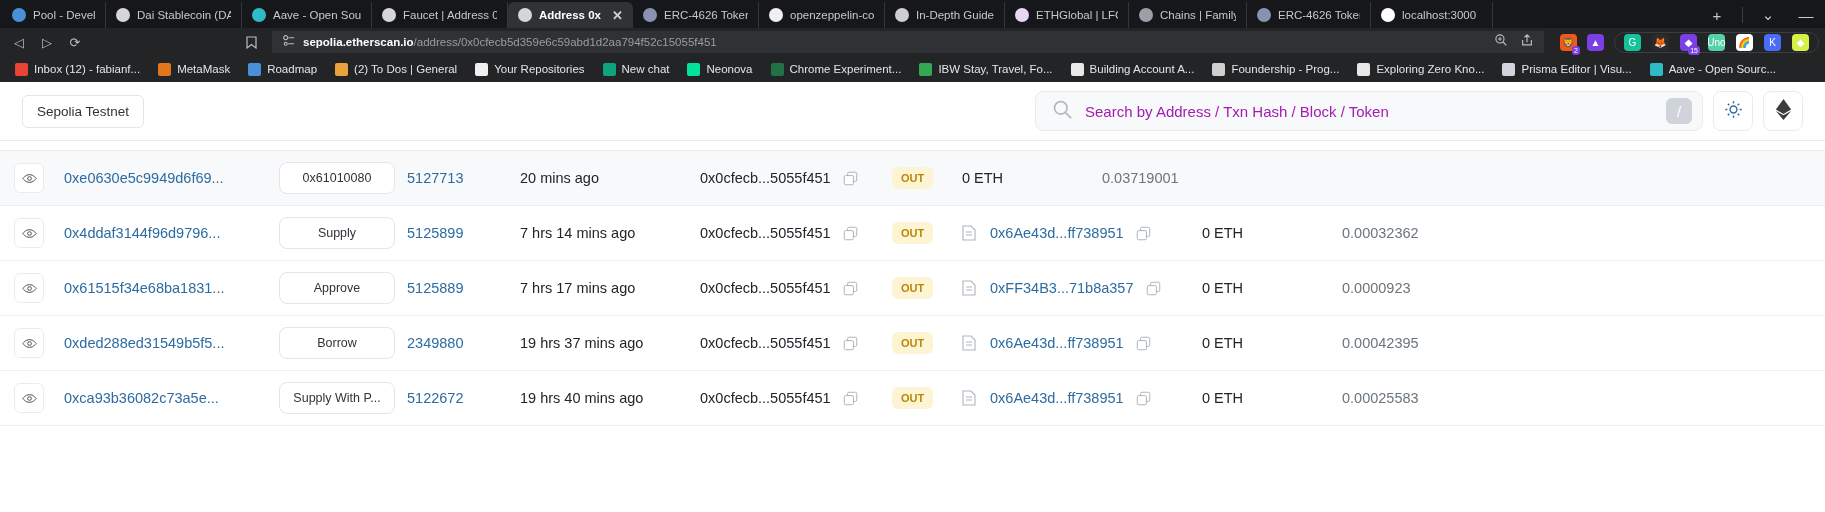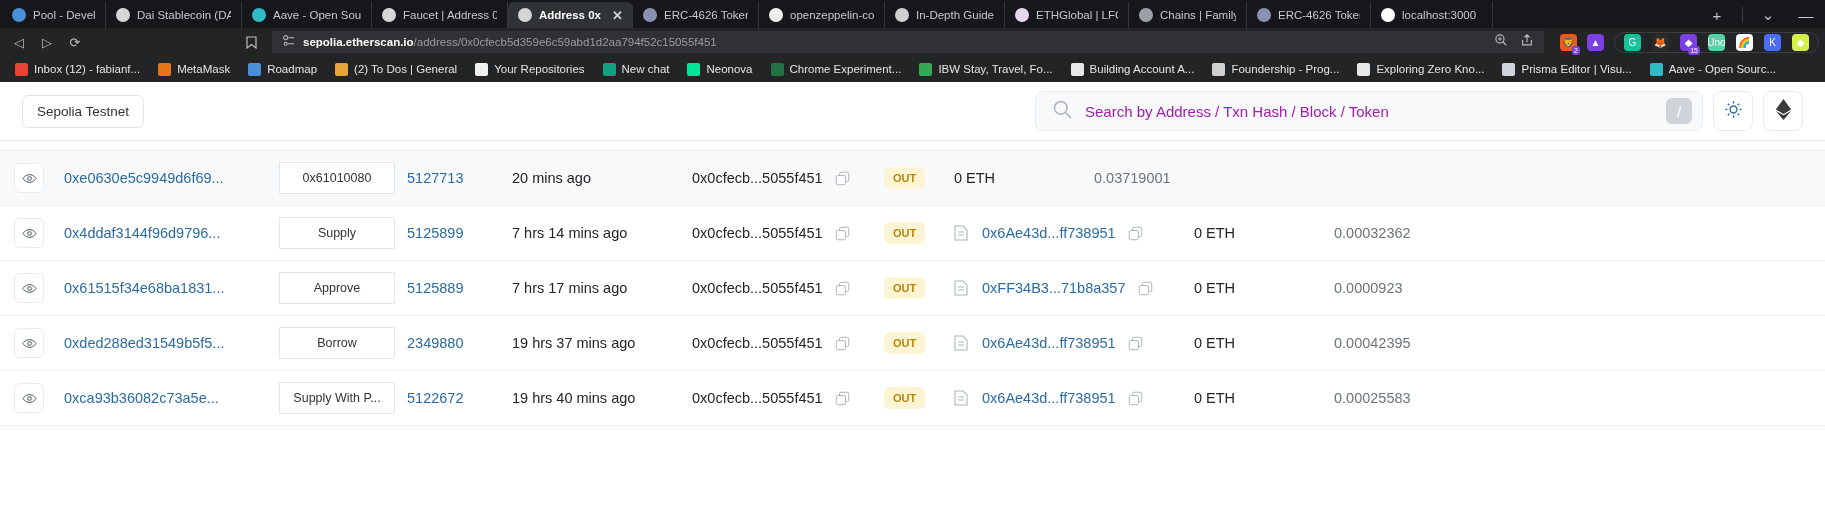--- a/index.html
+++ b/index.html
@@ -99,31 +99,31 @@
   .tablewrap { border-top: 1px solid #e9ecef; }
   .trow { display: flex; align-items: center; height: 55px;
           border-bottom: 1px solid #eceff1; font-size: 14.5px; color: #212529; }
   .trow.alt { background: #f8f9fa; }
   .trow.cut { height: 10px; overflow: hidden; border-bottom: 1px solid #eceff1; }
   .c { padding: 0 6px; white-space: nowrap; overflow: hidden; }
   .c-eye   { width: 58px; display: flex; justify-content: center; }
   .c-hash  { width: 215px; }
   .c-meth  { width: 128px; }
   .c-block { width: 105px; }
-  .c-age   { width: 180px; }
+  .c-age   { width: 180px; margin-left: 8px; }
   .c-from  { width: 192px; display: flex; align-items: center; gap: 12px; }
   .c-dir   { width: 70px; }
   .c-to    { width: 240px; display: flex; align-items: center; gap: 12px; }
   .c-val   { width: 140px; }
   .c-fee   { flex: 1; color: #6c757d; }
 
   .eye { width: 30px; height: 30px; border: 1px solid #e9ecef; border-radius: 6px;
          background: #fff; display: flex; align-items: center; justify-content: center; }
   .lnk { color: #2d6ca2; }
-  .methpill { border: 1px solid #e2e5e9; border-radius: 1px; background: #fff;
+  .methpill { border: 1px solid #e2e5e9; border-radius: 8px; background: #fff;
               height: 32px; display: flex; align-items: center; justify-content: center;
               font-size: 12.5px; color: #30333a; padding: 0 8px; max-width: 120px;
               overflow: hidden; white-space: nowrap; }
   .dirpill { background: #fdf4d4; color: #b8860b; border-radius: 6px;
              font-size: 11px; font-weight: bold; padding: 5px 9px;
              display: inline-block; }
   .copy { color: #adb5bd; display: inline-flex; }
   .docico { color: #adb5bd; display: inline-flex; margin-right: 4px; }
   .to-inner { display: flex; align-items: center; gap: 10px; }
 </style>

